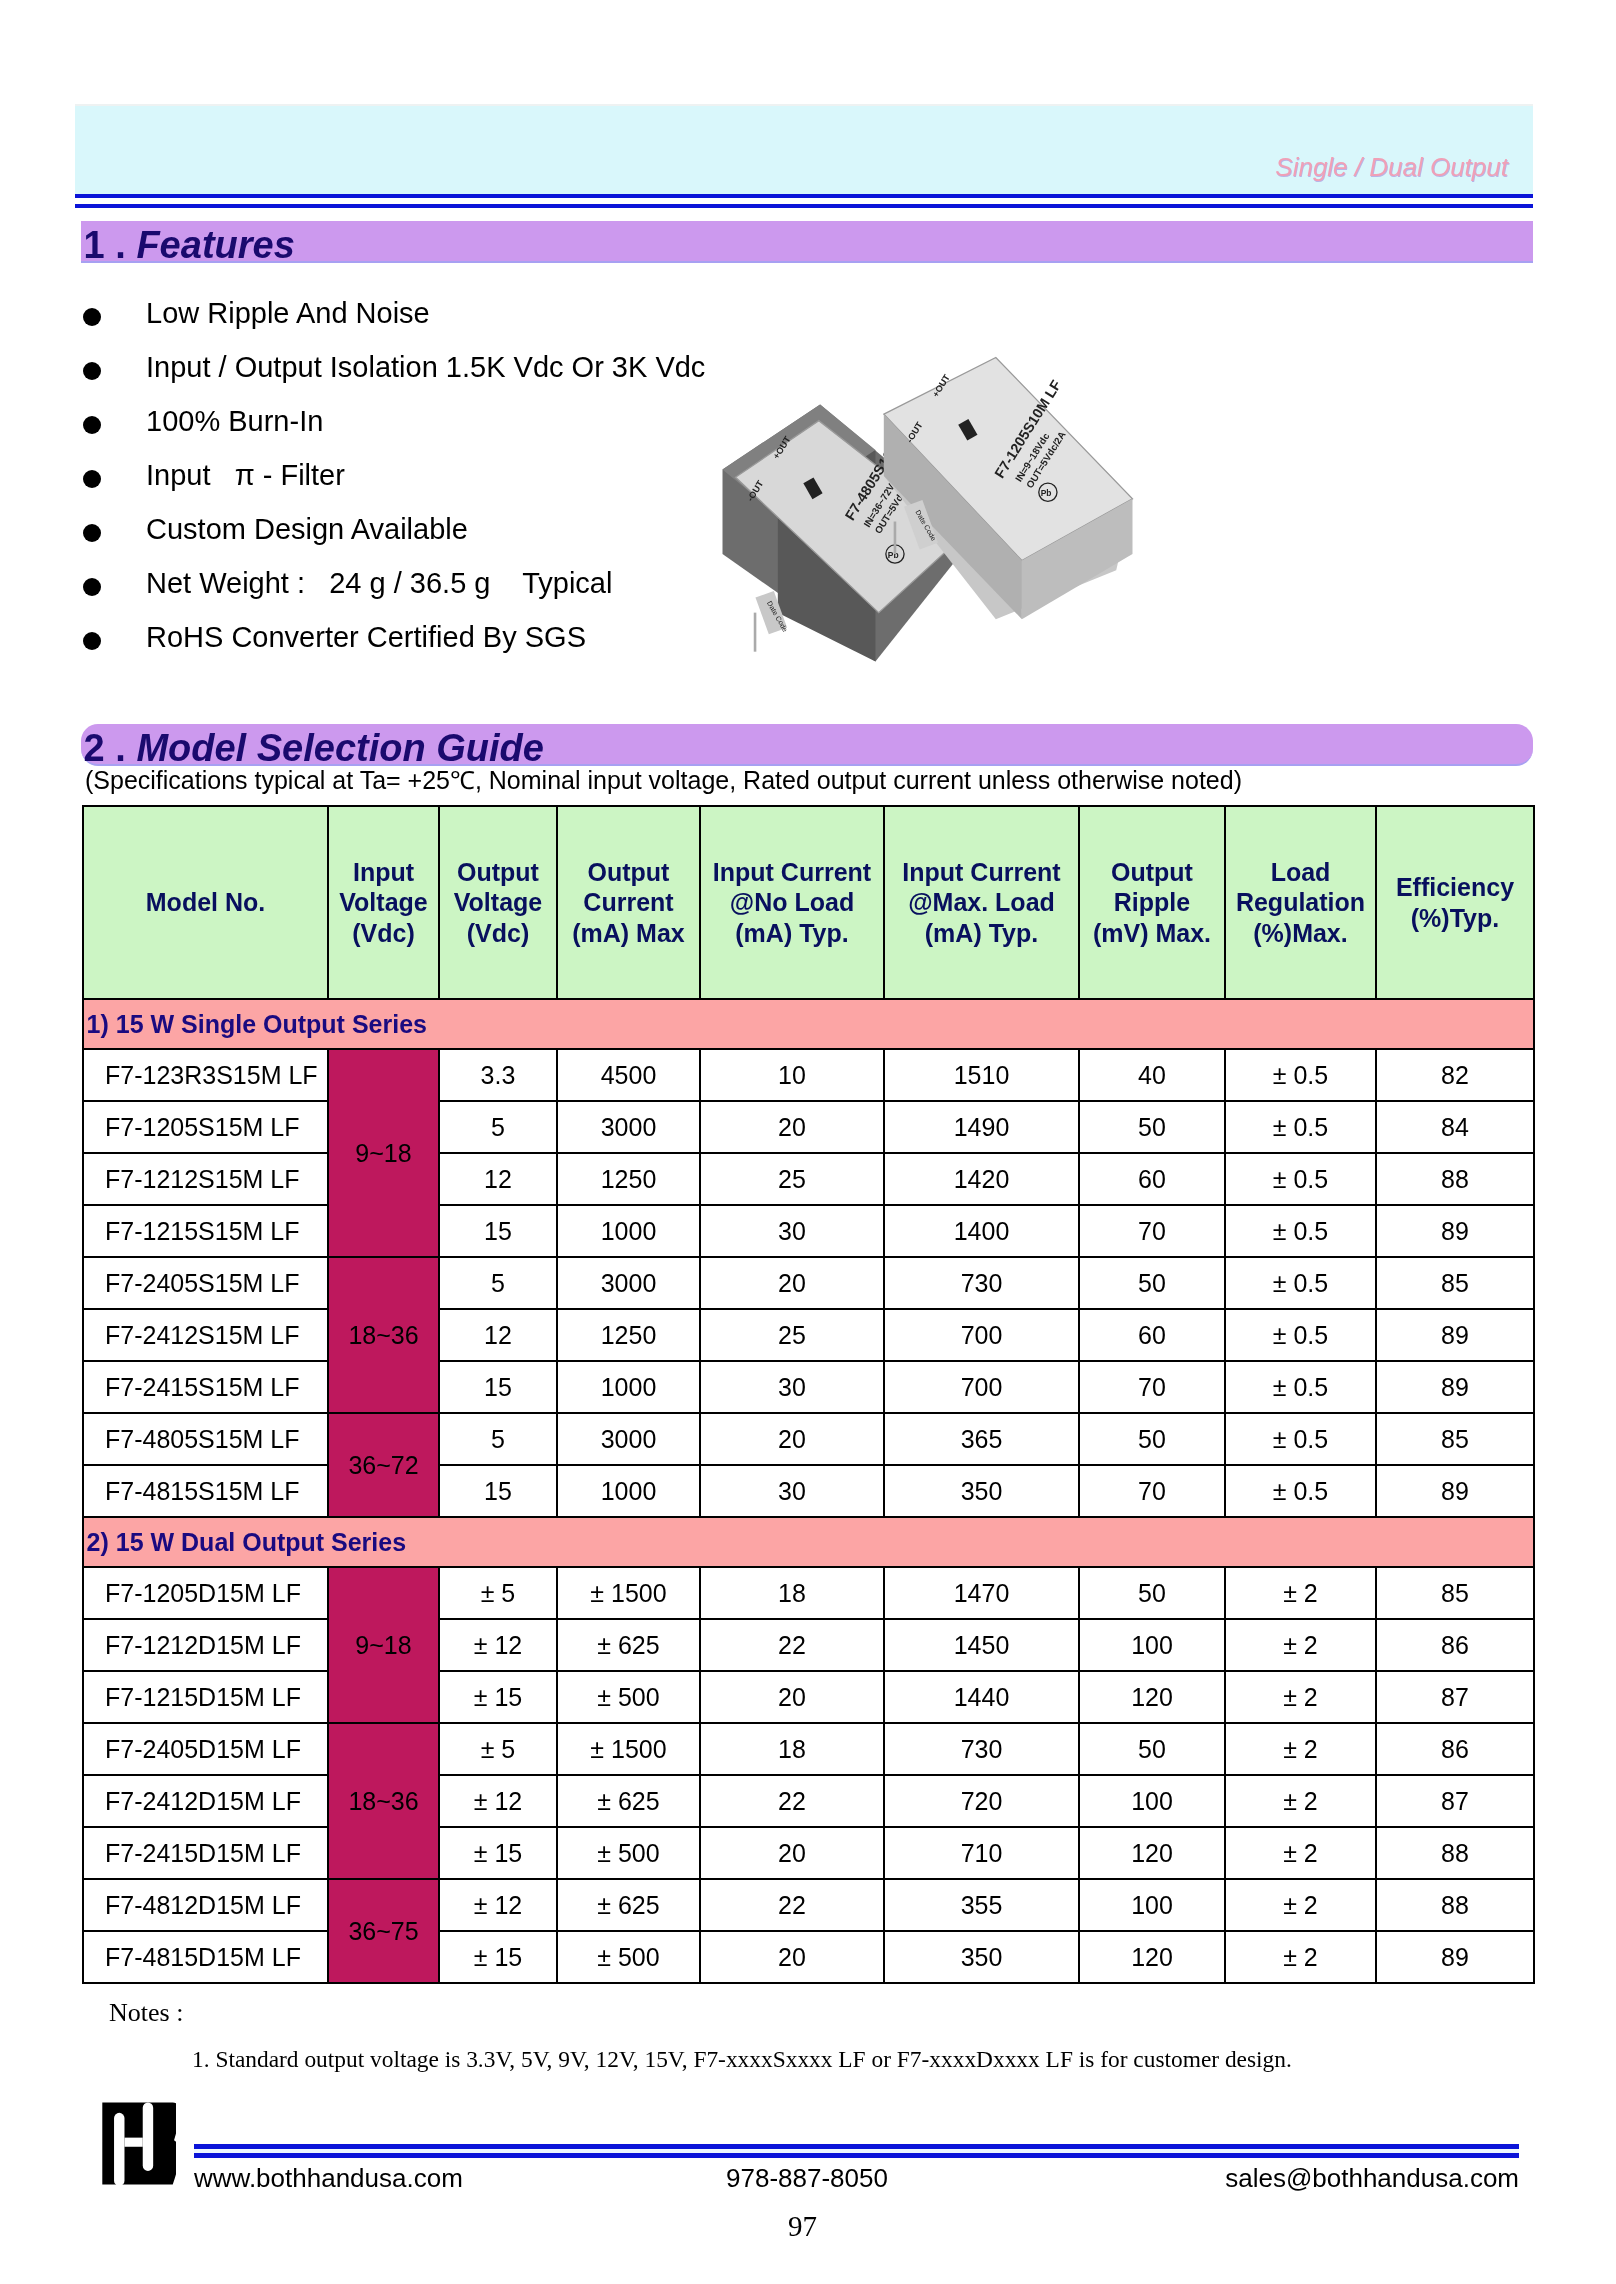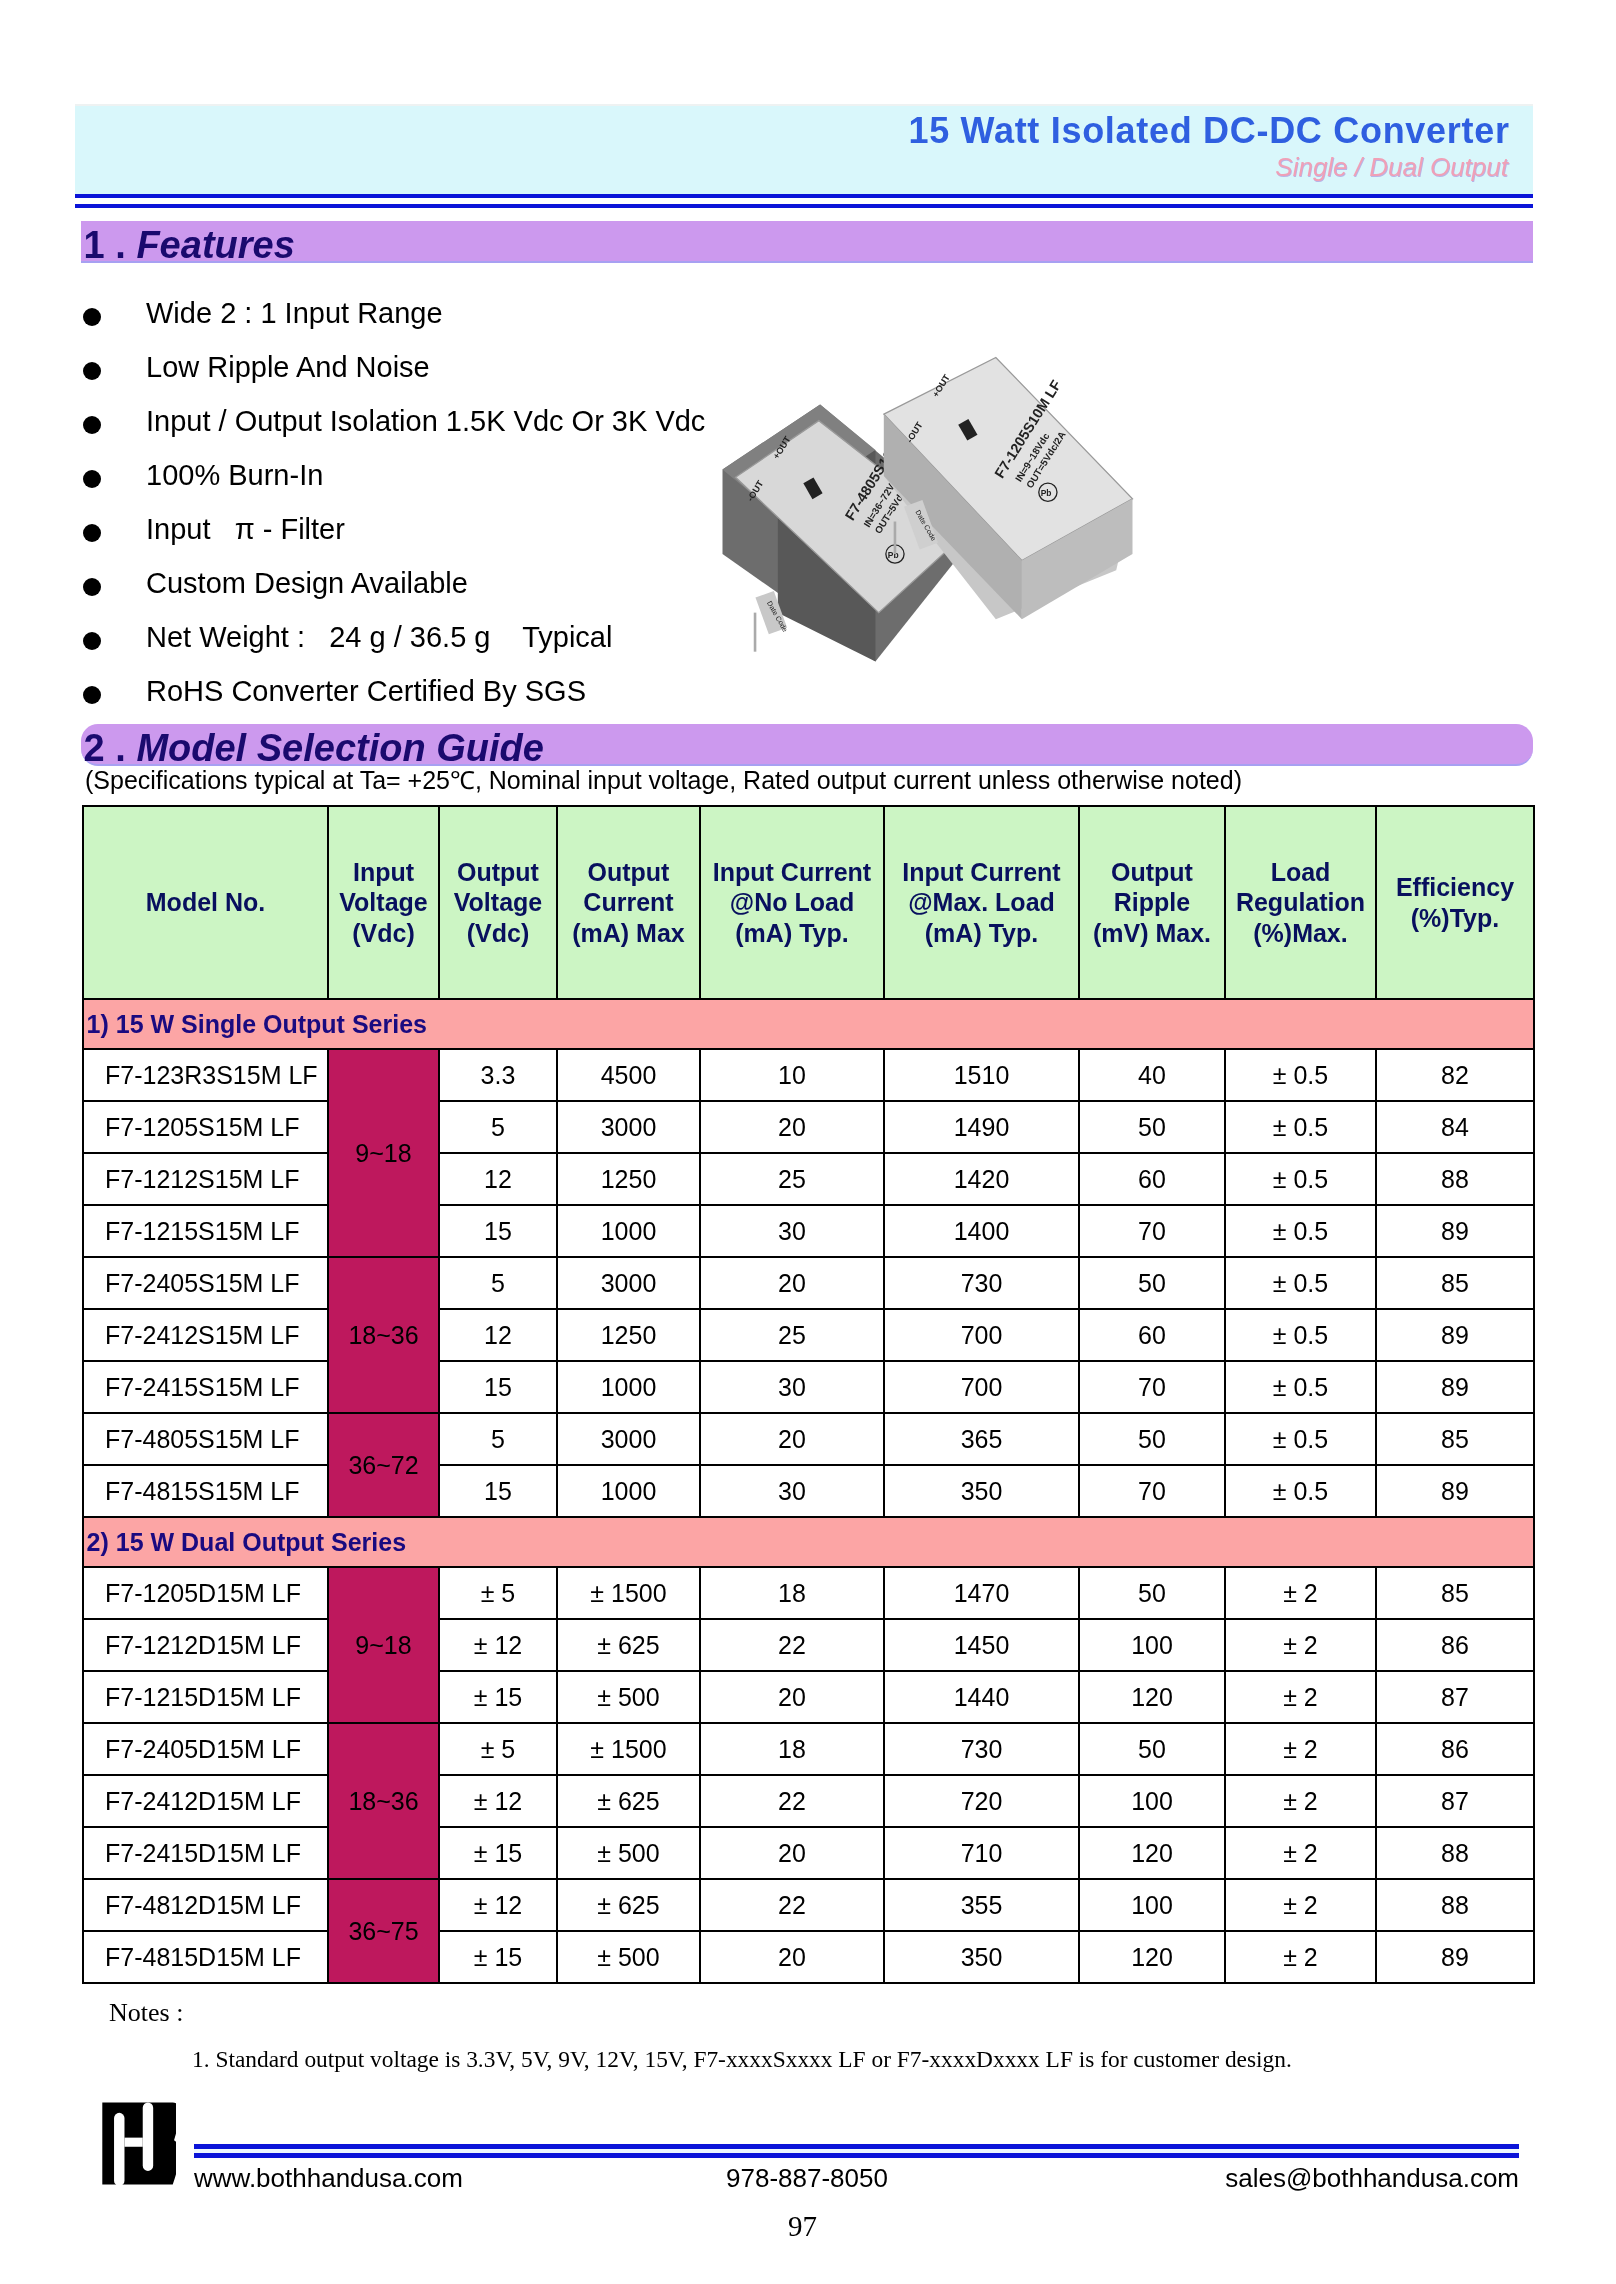--- a/index.html
+++ b/index.html
@@ -107,32 +107,30 @@
   .footer-email { right: 98px; }
   .page-num {
     position: absolute; left: 788px; top: 2210px; font-family: "Liberation Serif", serif;
     font-size: 29px;
   }
 </style>
 </head>
 <body>
 
 <div class="banner">
-  <div class="banner-sub1">15 Watt Isolated DC-DC Converter</div>
   <div class="banner-sub2">Single / Dual Output</div>
 </div>
 <div class="banner-lines"></div>
 
 <div class="section-head" style="top:221px;">
   <span class="num">1 .</span>
   <span class="txt">Features</span>
 </div>
 
 <div class="features">
-  <div class="feature"><span class="bullet"></span><span>Wide 2 : 1 Input Range</span></div>
   <div class="feature"><span class="bullet"></span><span>Low Ripple And Noise</span></div>
   <div class="feature"><span class="bullet"></span><span>Input / Output Isolation 1.5K Vdc Or 3K Vdc</span></div>
   <div class="feature"><span class="bullet"></span><span>100% Burn-In</span></div>
   <div class="feature"><span class="bullet"></span><span>Input   π - Filter</span></div>
   <div class="feature"><span class="bullet"></span><span>Custom Design Available</span></div>
   <div class="feature"><span class="bullet"></span><span>Net Weight :   24 g / 36.5 g    Typical</span></div>
   <div class="feature"><span class="bullet"></span><span>RoHS Converter Certified By SGS</span></div>
 </div>
 
 <svg class="products" viewBox="0 0 1300 500">

